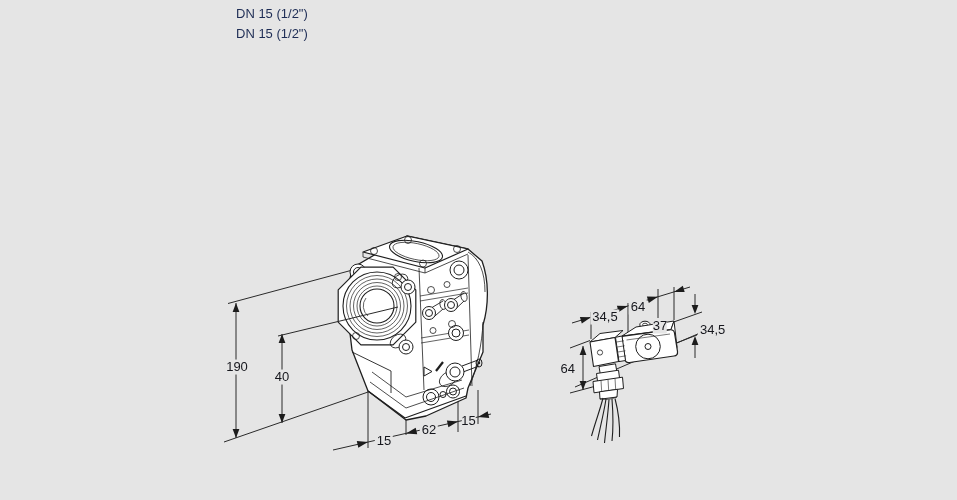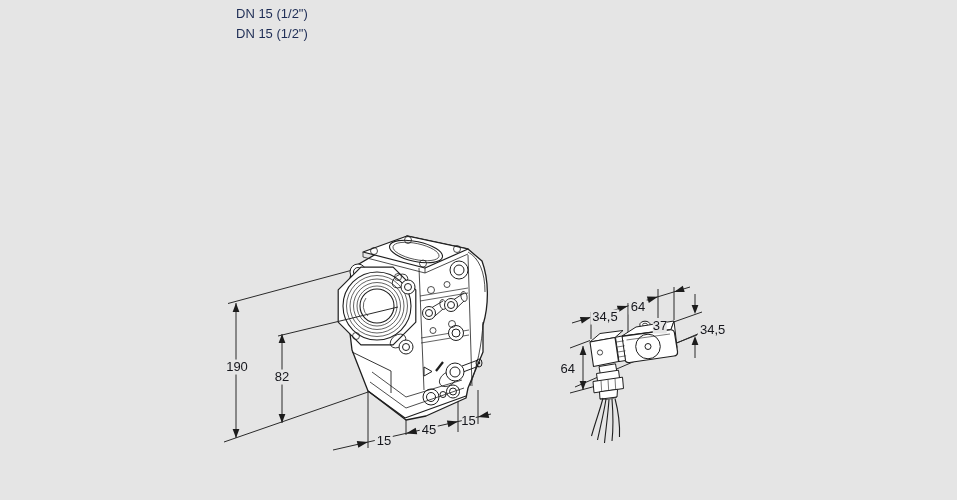--- a/index.html
+++ b/index.html
@@ -243,23 +243,23 @@
         <path d="M603,398 C600,410 596,420 591.5,436"></path>
         <path d="M606,399 C604,412 601,424 597.5,440"></path>
         <path d="M609,399.5 C608,414 606,428 604.5,443"></path>
         <path d="M612,399 C613,412 613.5,427 612,441"></path>
         <path d="M615,398.5 C618,410 620,424 619.5,437"></path>
       </g>
     </g>
   </svg>
 
   <span class="lbl" style="left:237px;top:367px;">190</span>
-  <span class="lbl" style="left:282px;top:377px;">82</span>
+  <span class="lbl" style="left:282px;top:377px;">40</span>
   <span class="lbl" style="left:384px;top:441px;">15</span>
-  <span class="lbl" style="left:429px;top:430px;">45</span>
+  <span class="lbl" style="left:429px;top:430px;">62</span>
   <span class="lbl tight" style="left:468.5px;top:421px;">15</span>
 
   <span class="lbl" style="left:605px;top:317px;">34,5</span>
   <span class="lbl" style="left:638px;top:307px;">64</span>
   <span class="lbl tight" style="left:660px;top:294px;margin-top:32px;">37</span>
   <span class="lbl left-align" style="left:698px;top:330px;">34,5</span>
   <span class="lbl right-align" style="left:577px;top:369px;">64</span>
 
 </div>
 

